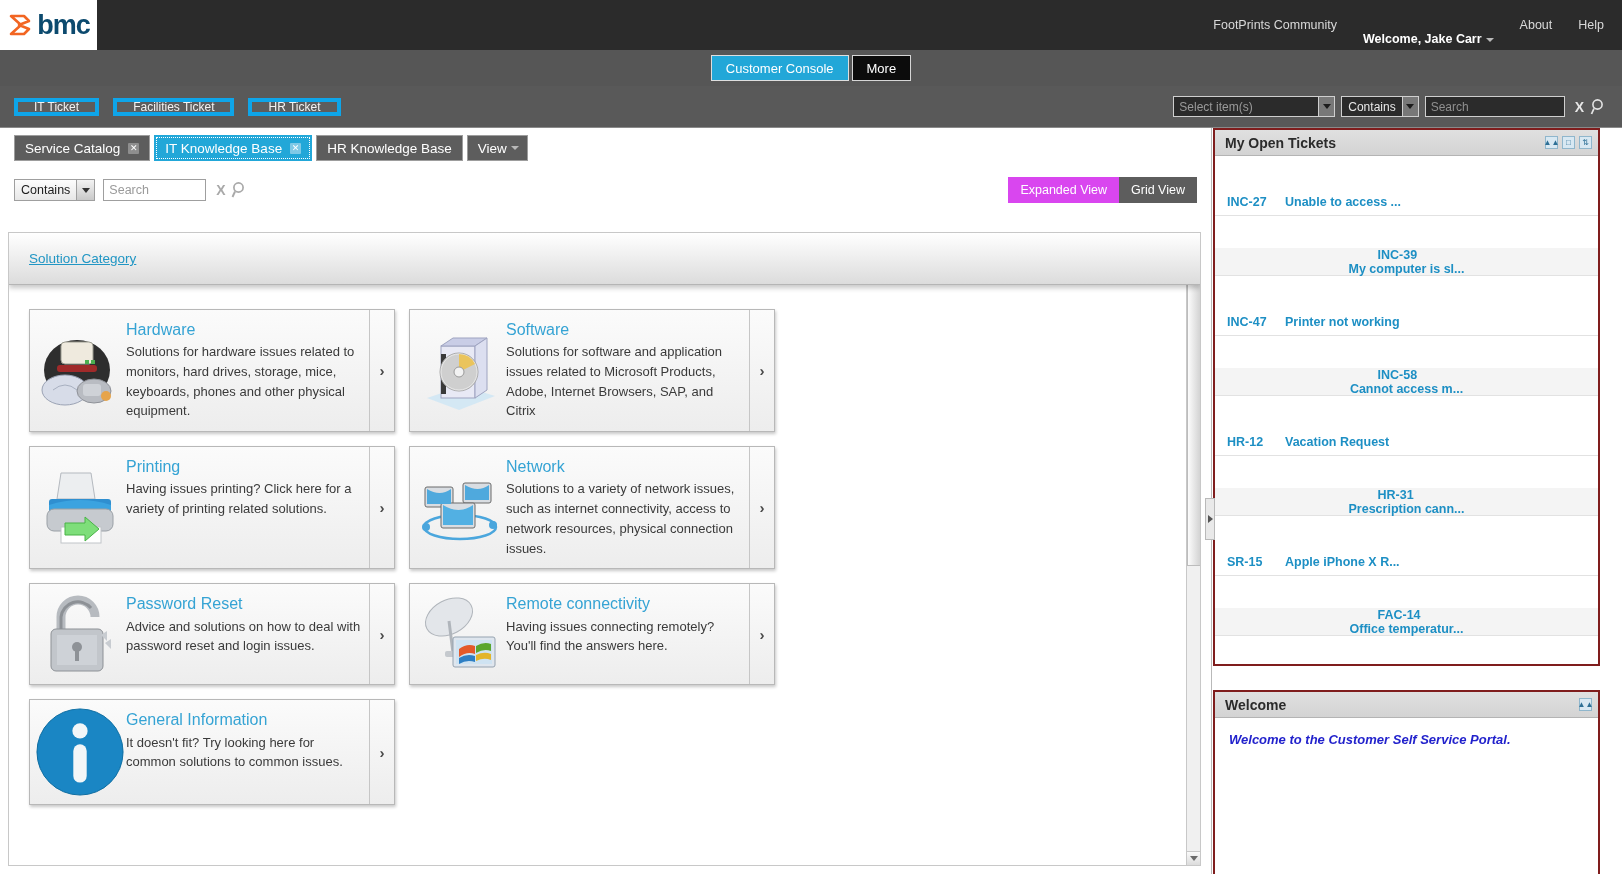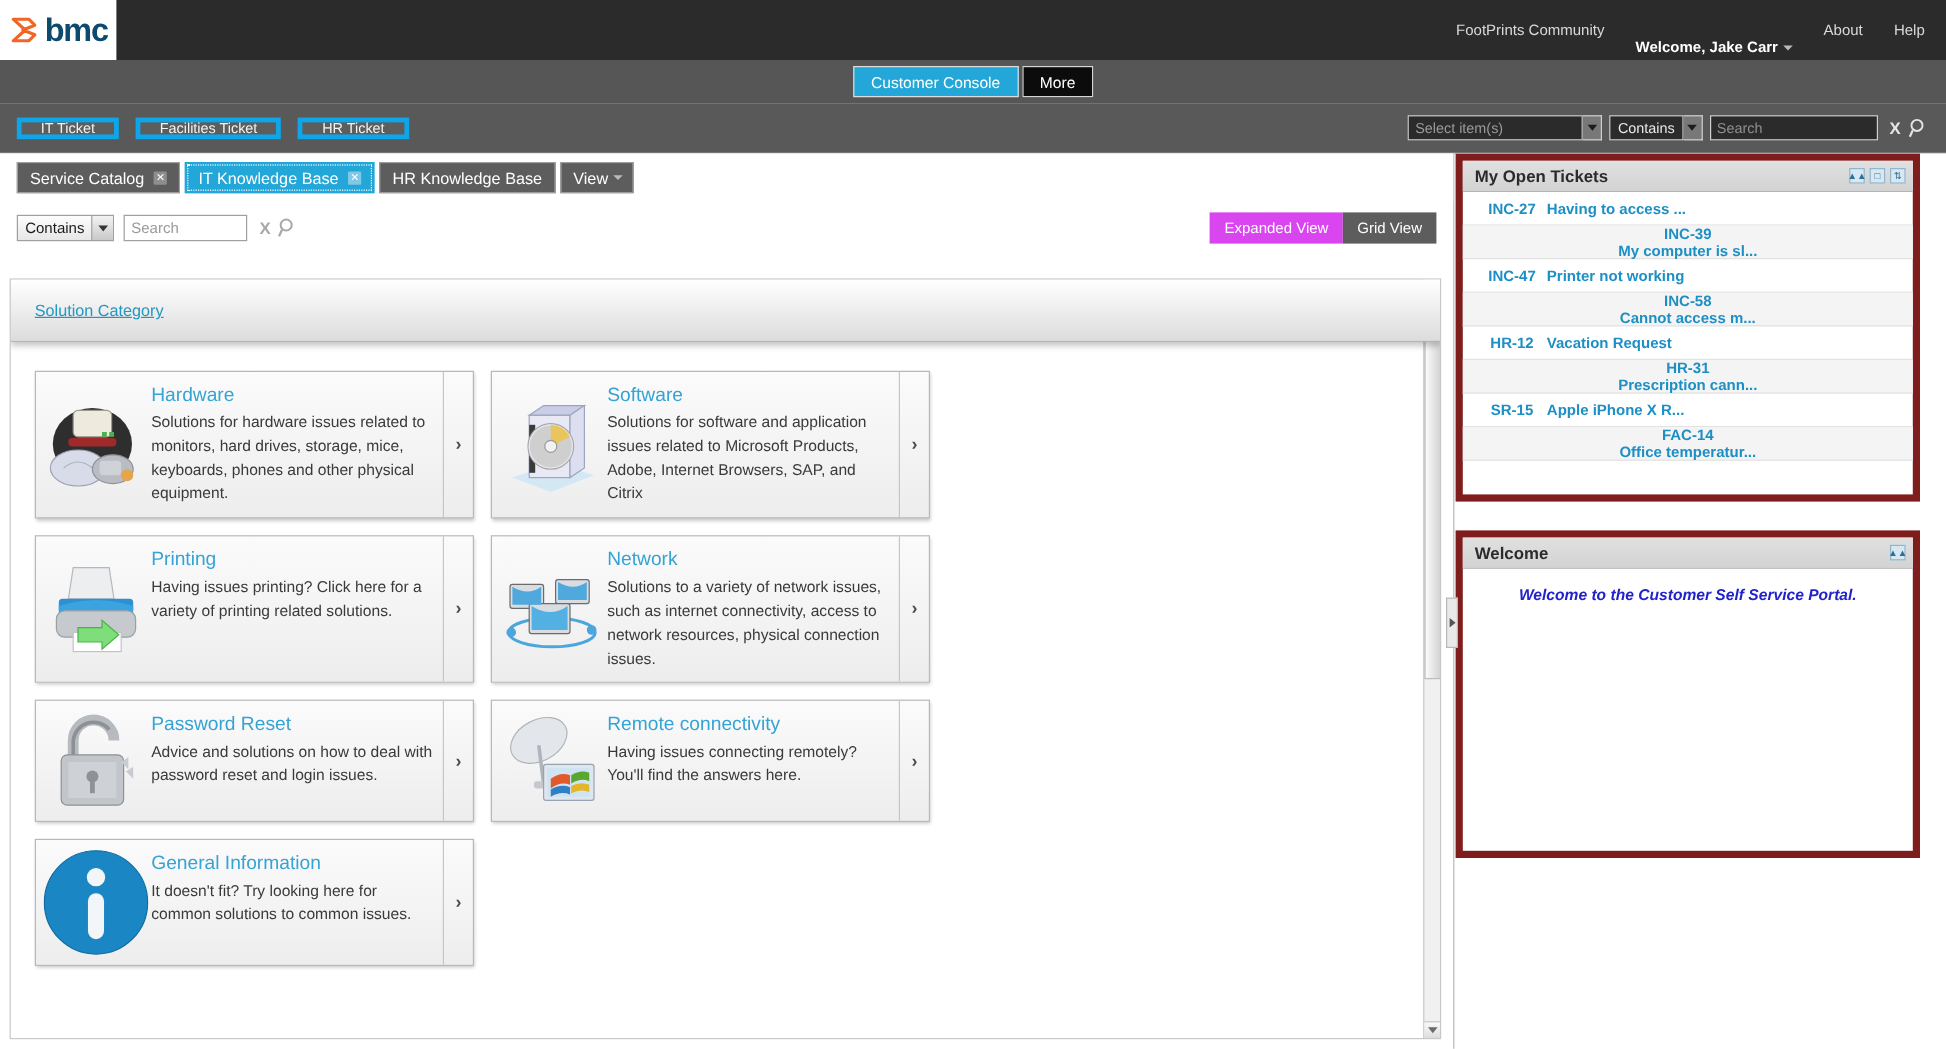--- a/index.html
+++ b/index.html
@@ -225,37 +225,37 @@
   .collapser {
     position:absolute; left:-8px; top:370px; width:10px; height:42px;
     background:#e9e9e9; border:1px solid #b9b9b9;
     display:flex; align-items:center; justify-content:center; cursor:pointer;
   }
   .collapser i {
     width:0;height:0;border-top:4px solid transparent;border-bottom:4px solid transparent;
     border-left:5px solid #555;
   }
   .panel {
-    margin:0 22px 0 0; border:6px solid #7f1d1d; background:#fff;text-align:center;
+    margin:0 22px 0 0; border:2px solid #7f1d1d; background:#fff;
   }
   .panel-hd {
     height:26px; background:linear-gradient(#e0e0e0,#d3d3d3);
     border-bottom:1px solid #b4b4b4; display:flex; align-items:center;
     padding:0 6px 0 10px;
   }
   .panel-title { font-size:14px; font-weight:bold; color:#2b2b2b; }
   .panel-icons { margin-left:auto; display:flex; gap:4px; align-items:center; }
   .pico {
     width:13px; height:13px; border:1px solid #8fb6cc; background:#d8e8f2;
     display:flex; align-items:center; justify-content:center;
     font-size:8px; color:#2d6f95; line-height:1; cursor:pointer;
   }
   .ticket-row {
     height:28px; display:flex; align-items:center; padding:0 12px;
-    border-bottom:1px solid #e2e2e2; cursor:pointer;
+    border-bottom:1px solid #e2e2e2; cursor:pointer;margin-top:32px;
   }
   .ticket-row.alt { background:#f4f4f4;flex-direction:column; }
   .tid {
     width:58px; color:#1d8fc4; font-weight:bold; font-size:12.5px; flex:none;
   }
   .ttitle { color:#1d8fc4; font-weight:bold; font-size:12.5px; }
   .ticket-pad { height:28px; }
   .welcome-body { padding:14px 14px 0 14px; height:235px; }
   .wel-lead {
     color:#2222cc; font-weight:bold; font-style:italic; font-size:13px;
@@ -535,21 +535,21 @@
         <span class="panel-title">My Open Tickets</span>
         <span class="panel-icons">
           <span class="pico">▲▲</span>
           <span class="pico">□</span>
           <span class="pico">⇅</span>
         </span>
       </div>
       <div>
         <div class="ticket-row">
           <span class="tid">INC-27</span>
-          <span class="ttitle">Having to access ...</span>
+          <span class="ttitle">Unable to access ...</span>
         </div>
         <div class="ticket-row alt">
           <span class="tid">INC-39</span>
           <span class="ttitle">My computer is sl...</span>
         </div>
         <div class="ticket-row">
           <span class="tid">INC-47</span>
           <span class="ttitle">Printer not working</span>
         </div>
         <div class="ticket-row alt">

